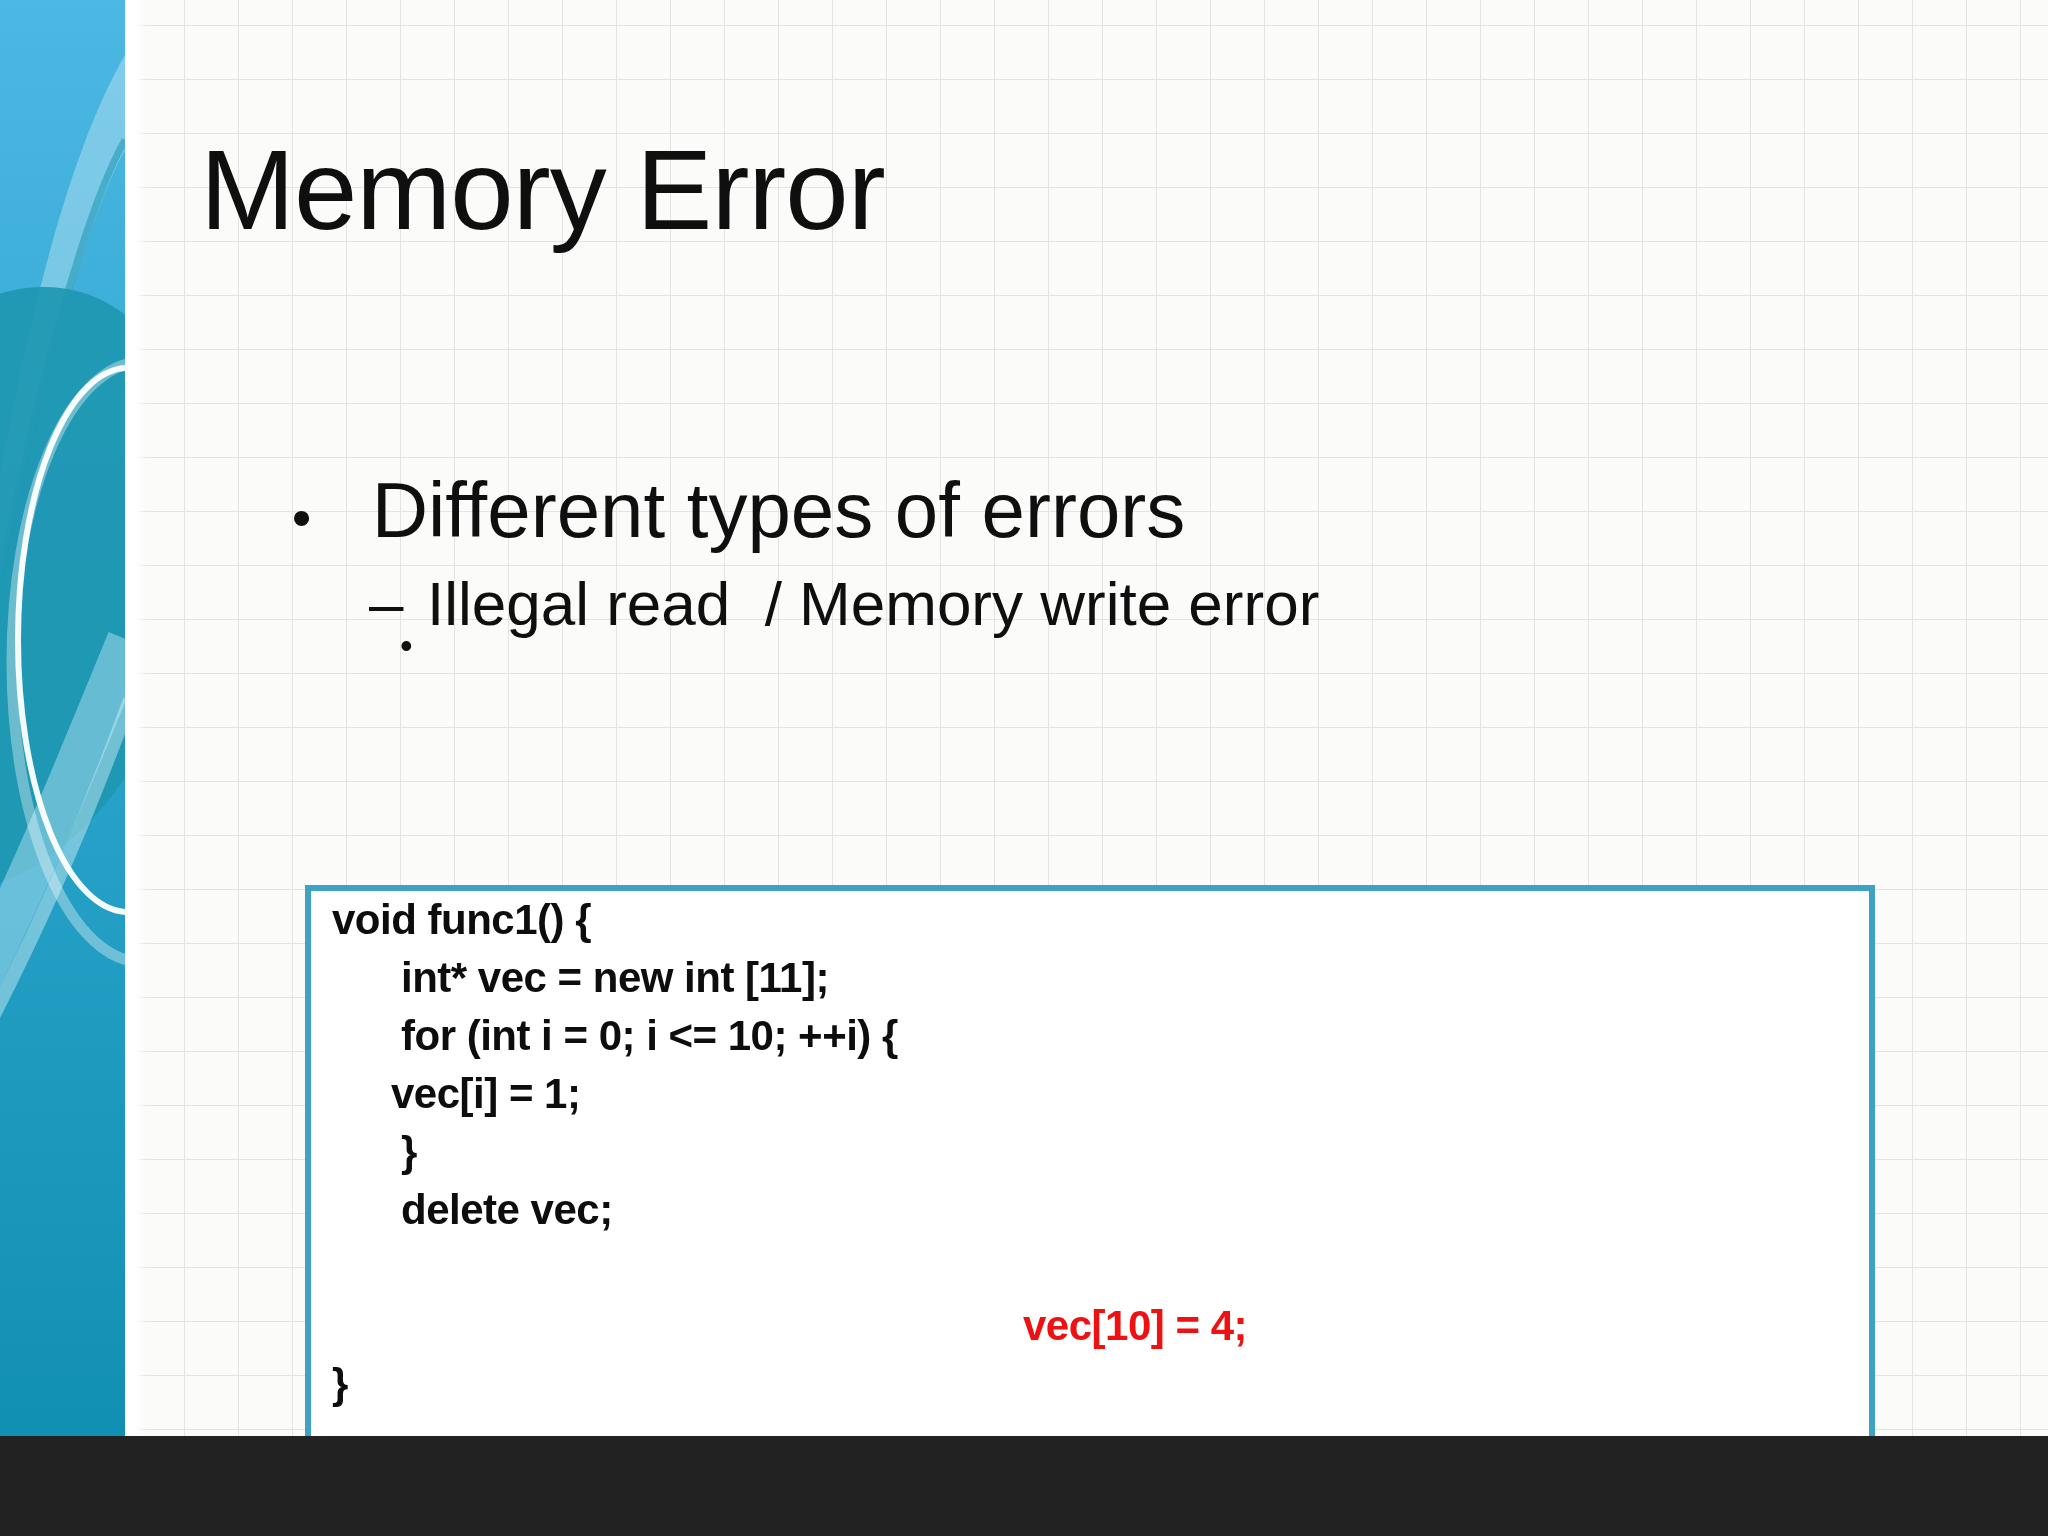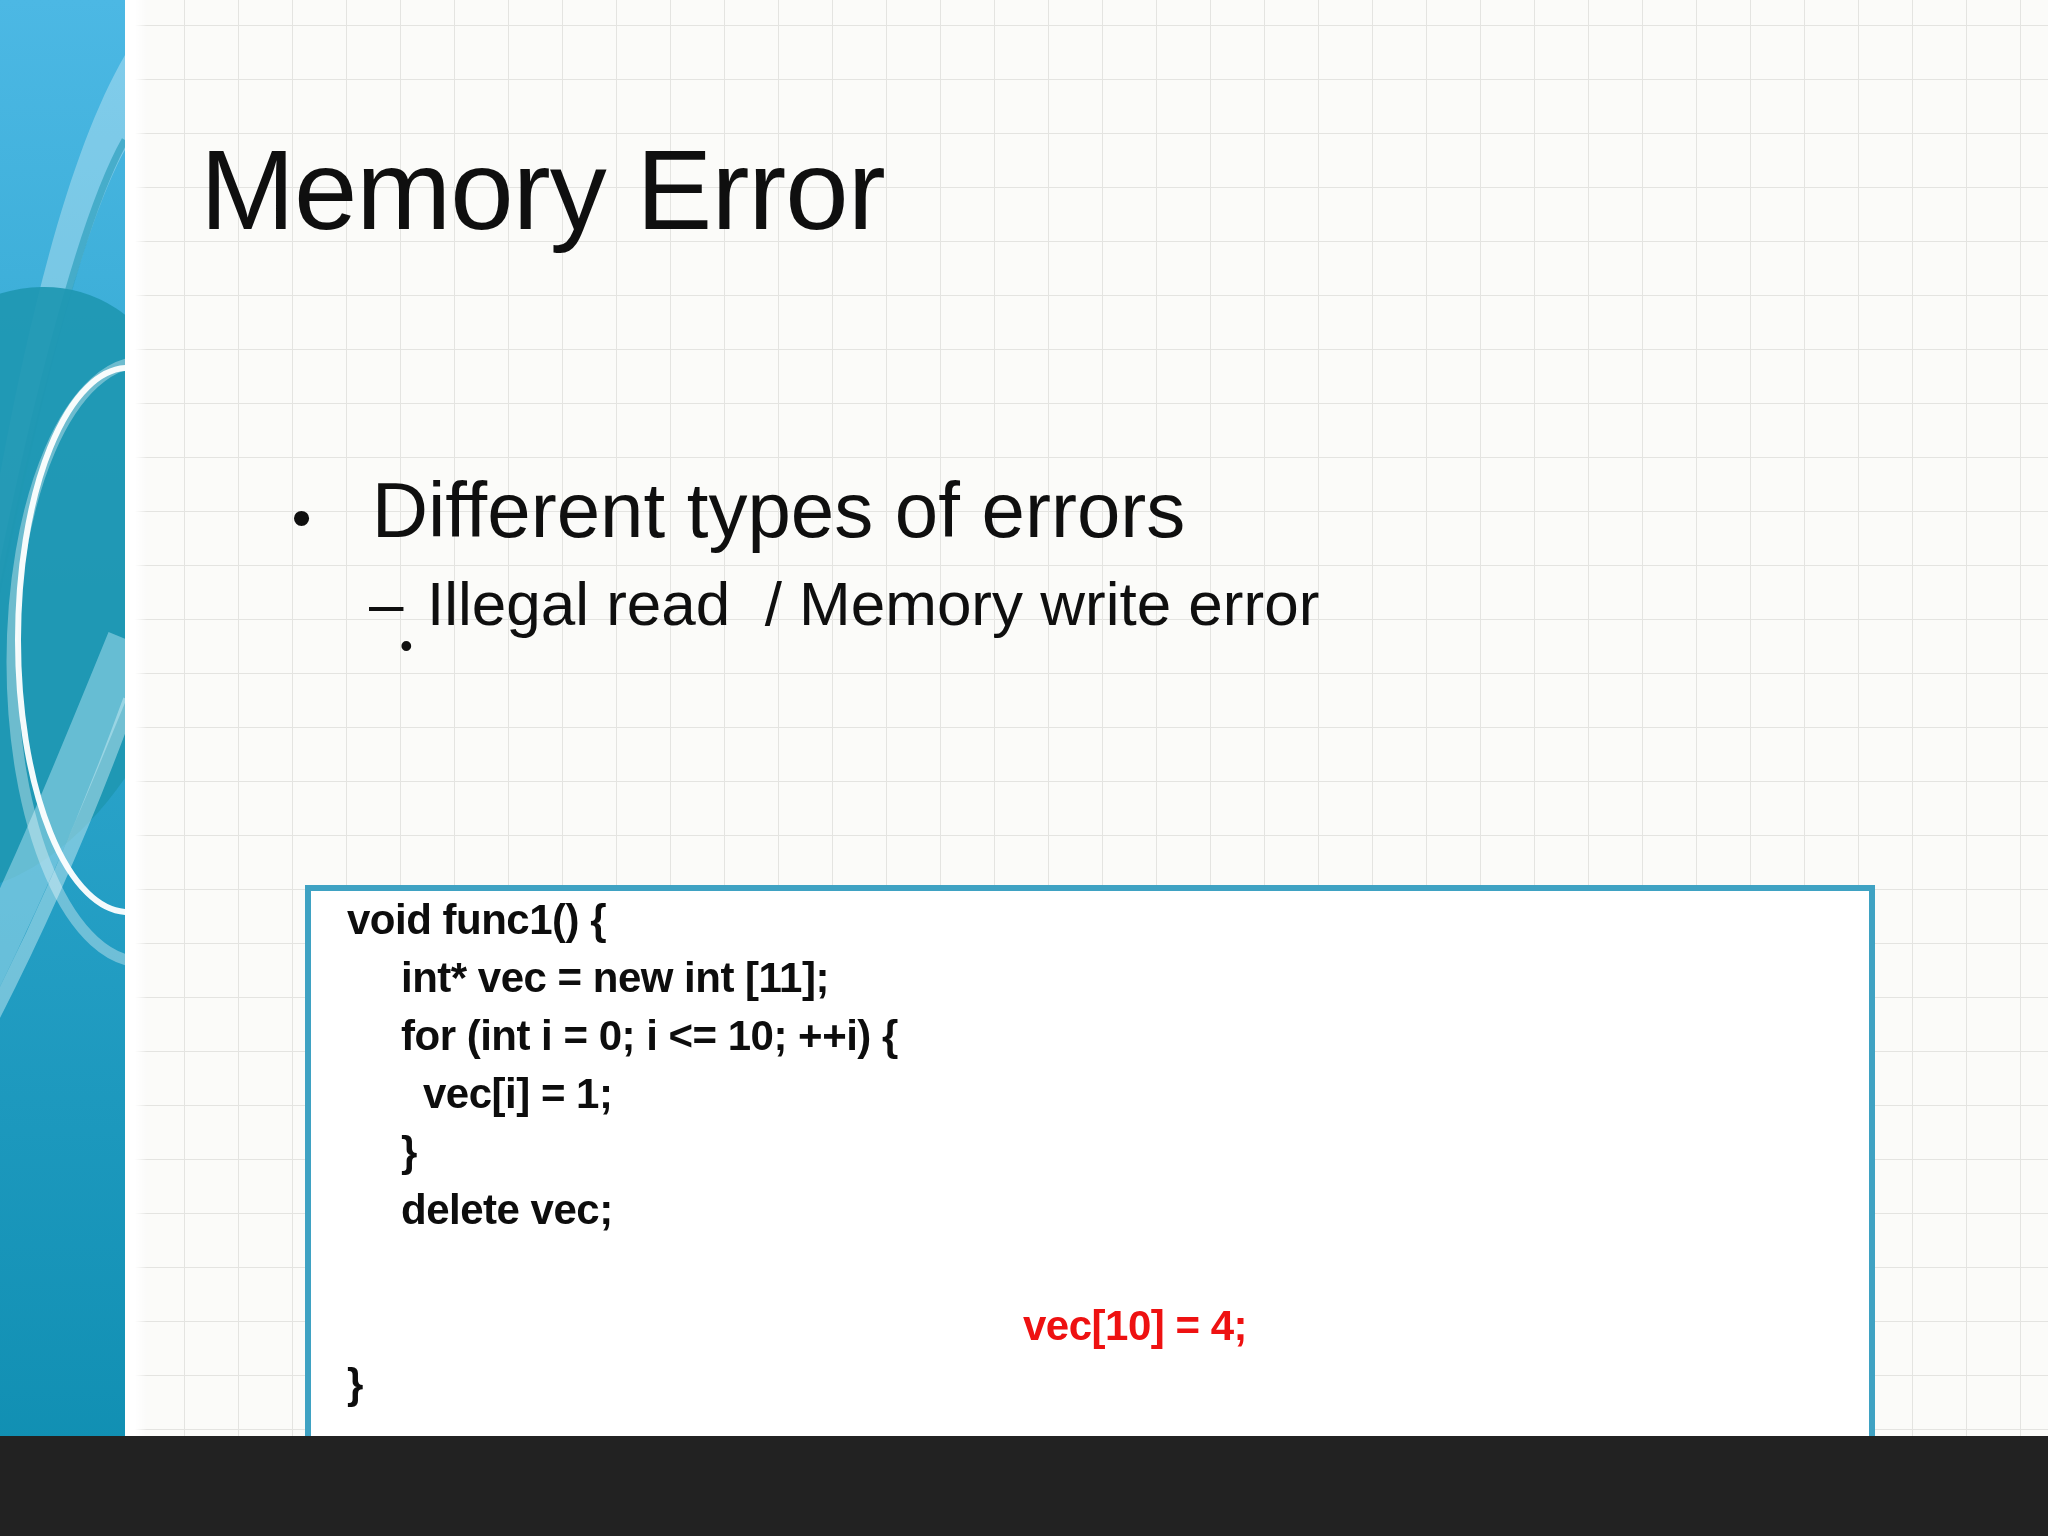--- a/index.html
+++ b/index.html
@@ -64,23 +64,23 @@
     background: #ffffff;
     border: 6px solid #3fa2c3;
   }
   .code-line {
     height: 58px; line-height: 58px;
     font-size: 42px; font-weight: bold;
     letter-spacing: -0.5px;
     white-space: pre;
     color: #0d0d0d;
   }
-  .code-line.indent-0 { padding-left: 36px; }
+  .code-line.indent-0 { padding-left: 21px; }
   .code-line.indent-1 { padding-left: 90px; }
-  .code-line.indent-2 { padding-left: 112px; }
+  .code-line.indent-2 { padding-left: 80px; }
   .code-line.error { color: #ee1111; text-align: center; }
 </style>
 </head>
 <body>
 
 <div id="page">
 
   <div id="sidebar">
     <svg width="125" height="1536" viewBox="0 0 125 1536">
       <defs>

